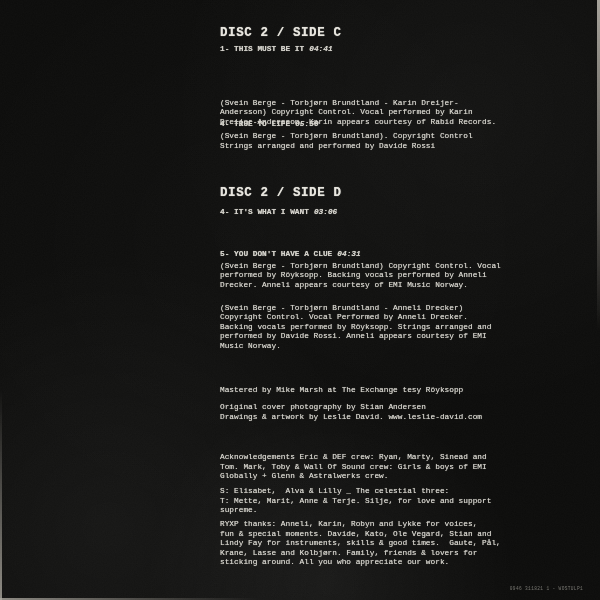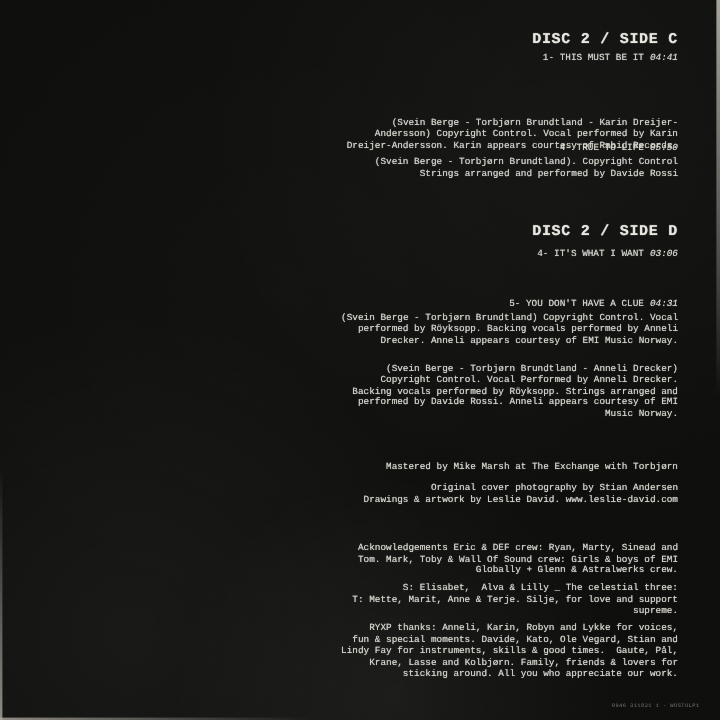--- a/index.html
+++ b/index.html
@@ -13,30 +13,30 @@
   .cover::before{
     content:"";position:absolute;inset:0;pointer-events:none;
     background:
       radial-gradient(circle at 18% 88%, rgba(255,255,255,0.045), transparent 38%),
       radial-gradient(circle at 78% 18%, rgba(255,255,255,0.03), transparent 45%),
       radial-gradient(circle at 55% 97%, rgba(255,255,255,0.05), transparent 28%),
       radial-gradient(circle at 40% 40%, rgba(255,255,255,0.015), transparent 60%);
   }
   .noise{position:absolute;inset:0;pointer-events:none;opacity:.55;}
   .sec{
-    position:absolute;right:35px;width:345px;text-align:right;
+    position:absolute;right:35px;width:345px;
     font-size:7.8px;line-height:9.5px;
     text-shadow:0 0 0.7px rgba(235,233,225,0.75);
   }
   .disc-header{
     font-size:12.5px;line-height:13px;font-weight:bold;letter-spacing:0.6px;
     color:#e7e5de;white-space:nowrap;
     text-shadow:0 0 0.9px rgba(240,238,230,0.85);
   }
-  .theading{white-space:nowrap;}
+  .theading{white-space:nowrap;font-weight:bold;}
   .theading .time{font-style:italic;margin-left:5px;}
   .credits{white-space:pre-wrap;margin-top:44px;}
   .catalog{
     position:absolute;right:17px;top:586px;width:200px;text-align:right;
     font-size:4.5px;line-height:6px;letter-spacing:0.35px;
     color:rgba(198,196,188,0.55);text-shadow:none;
   }
   .edge-r{
     position:absolute;top:0;right:0;width:3px;height:330px;
     background:linear-gradient(to bottom, rgba(192,188,179,0.85), rgba(152,148,140,0.45) 65%, rgba(152,148,140,0));
@@ -84,21 +84,21 @@
 
   <div class="sec" style="top:250px">
     <div class="theading"><span>5- YOU DON'T HAVE A CLUE</span><span class="time">04:31</span></div>
     <div class="credits">(Svein Berge - Torbjørn Brundtland - Anneli Drecker)
 Copyright Control. Vocal Performed by Anneli Drecker.
 Backing vocals performed by Röyksopp. Strings arranged and
 performed by Davide Rossi. Anneli appears courtesy of EMI
 Music Norway.</div>
   </div>
 
-  <div class="sec credits" style="top:342px">Mastered by Mike Marsh at The Exchange with Torbjørn</div>
+  <div class="sec credits" style="top:342px">Mastered by Mike Marsh at The Exchange tesy Röyksopp</div>
 
   <div class="sec credits" style="top:359px">Original cover photography by Stian Andersen
 Drawings &amp; artwork by Leslie David. www.leslie-david.com</div>
 
 
   <div class="sec credits" style="top:409px">Acknowledgements Eric &amp; DEF crew: Ryan, Marty, Sinead and
 Tom. Mark, Toby &amp; Wall Of Sound crew: Girls &amp; boys of EMI
 Globally + Glenn &amp; Astralwerks crew.</div>
 
   <div class="sec credits" style="top:443px">S: Elisabet,  Alva &amp; Lilly _ The celestial three:

